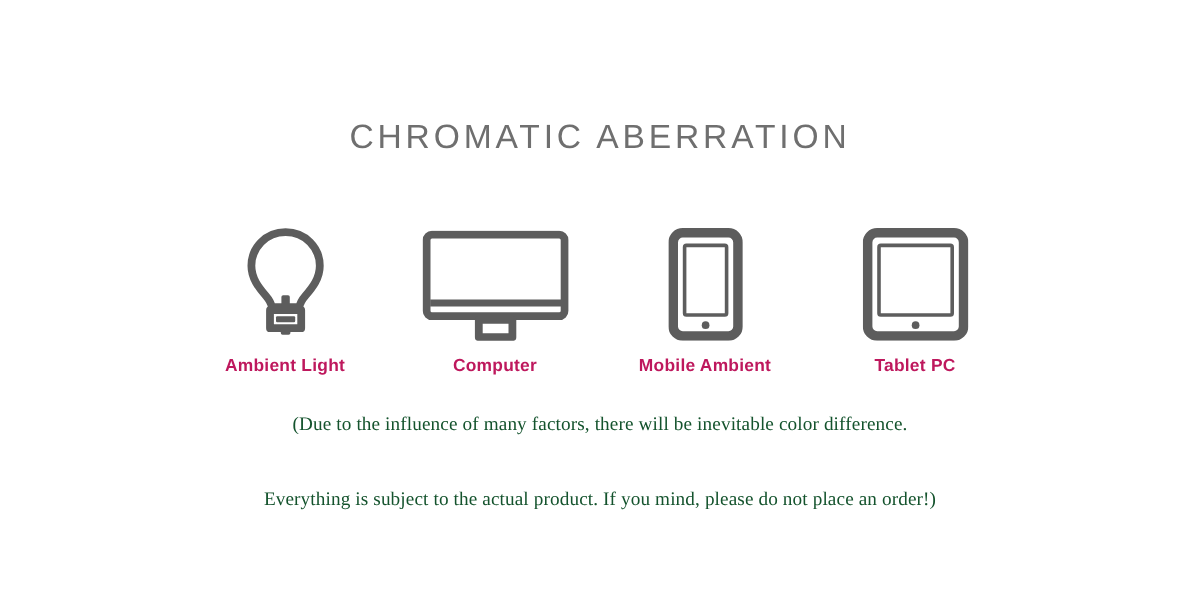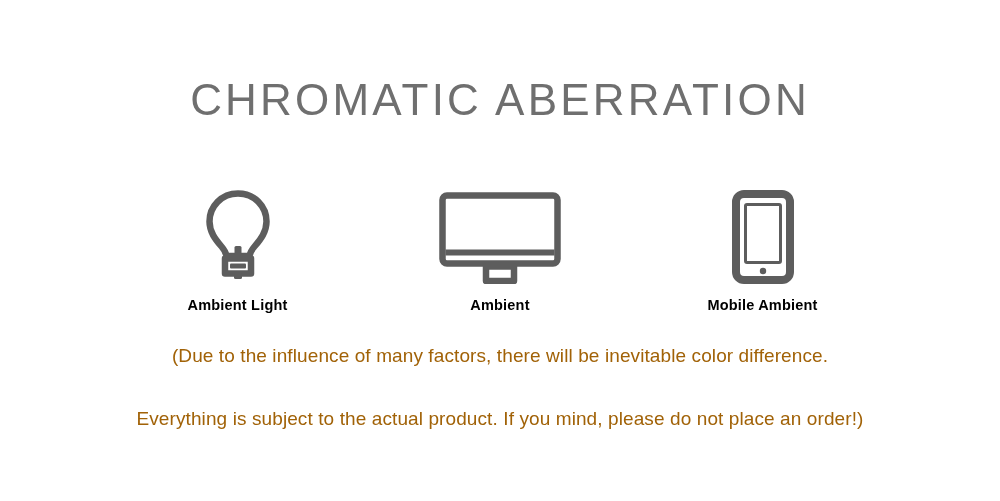--- a/index.html
+++ b/index.html
@@ -18,26 +18,26 @@
   .page {
     position: relative;
     width: 1000px;
     height: 501px;
     background: #ffffff;
   }
 
   
   .title {
     position: absolute;
-    top: 76px;
+    top: 90px;
     left: 0;
     width: 1000px;
     text-align: center;
     font-family: "Liberation Sans", sans-serif;
-    font-size: 44px;
+    font-size: 28px;
     font-weight: 400;
     letter-spacing: 3.2px;
     color: #6f6f6f;
     white-space: nowrap;
     line-height: 48px;
   }
 
   
   .icon-row {
     position: absolute;
@@ -59,40 +59,40 @@
     height: 98px;
     display: flex;
     align-items: flex-end;
     justify-content: center;
   }
   .icon-label {
     margin-top: 13px;
     font-family: "Liberation Sans", sans-serif;
     font-size: 14.5px;
     font-weight: 700;
-    color: #000000;
+    color: #be185d;
     letter-spacing: 0.2px;
     white-space: nowrap;
   }
 
   
   .ico { display: block; }
   .ico .st { fill: none; stroke: #5d5d5d; }
   .ico .fl { fill: #5d5d5d; }
 
   
   .note {
     position: absolute;
     left: 0;
     width: 1000px;
     text-align: center;
-    font-family: Liberation Sans, sans-serif;
-    font-size: 19px;
+    font-family: Liberation Serif, serif;
+    font-size: 16px;
     font-weight: 400;
-    color: #a16207;
+    color: #14532d;
     letter-spacing: 0.1px;
     white-space: nowrap;
   }
   .note-1 { top: 345px; }
   .note-2 { top: 389px; margin-top: 19px; }
 </style>
 </head>
 <body>
 
 <div class="page">
@@ -122,34 +122,44 @@
     </div>
 
     <div class="icon-cell">
       <div class="icon-art">
         <svg class="ico" width="122" height="92" viewBox="0 0 122 92" aria-hidden="true">
           <rect class="st" stroke-width="6.5" x="3.5" y="3.5" width="115" height="68" rx="4.5"></rect>
           <line class="st" stroke-width="6" x1="6.5" y1="60.5" x2="115.5" y2="60.5"></line>
           <path class="st" stroke-width="6.5" stroke-linejoin="round" d="M47 74.5 L75 74.5 L75 89 L47 89 Z"></path>
         </svg>
       </div>
-      <div class="icon-label">Ambient</div>
+      <div class="icon-label">Computer</div>
     </div>
 
     <div class="icon-cell">
       <div class="icon-art">
         <svg class="ico" width="62" height="94" viewBox="0 0 62 94" aria-hidden="true">
           <rect class="st" stroke-width="8" x="4" y="4" width="54" height="86" rx="8"></rect>
           <rect class="st" stroke-width="3" x="13.5" y="14.5" width="35" height="58" rx="1.5"></rect>
           <circle class="fl" cx="31" cy="81" r="3.2"></circle>
         </svg>
       </div>
       <div class="icon-label">Mobile Ambient</div>
     </div>
 
+    <div class="icon-cell">
+      <div class="icon-art">
+        <svg class="ico" width="88" height="94" viewBox="0 0 88 94" aria-hidden="true">
+          <rect class="st" stroke-width="8" x="4" y="4" width="80" height="86" rx="8"></rect>
+          <rect class="st" stroke-width="3" x="13.5" y="14.5" width="61" height="58" rx="1.5"></rect>
+          <circle class="fl" cx="44" cy="81" r="3.2"></circle>
+        </svg>
+      </div>
+      <div class="icon-label">Tablet PC</div>
+    </div>
 
   </div>
 
   <div class="note note-1">(Due to the influence of many factors, there will be inevitable color difference.</div>
 
   <div class="note note-2">Everything is subject to the actual product. If you mind, please do not place an order!)</div>
 
 </div>
 
 </body></html>

